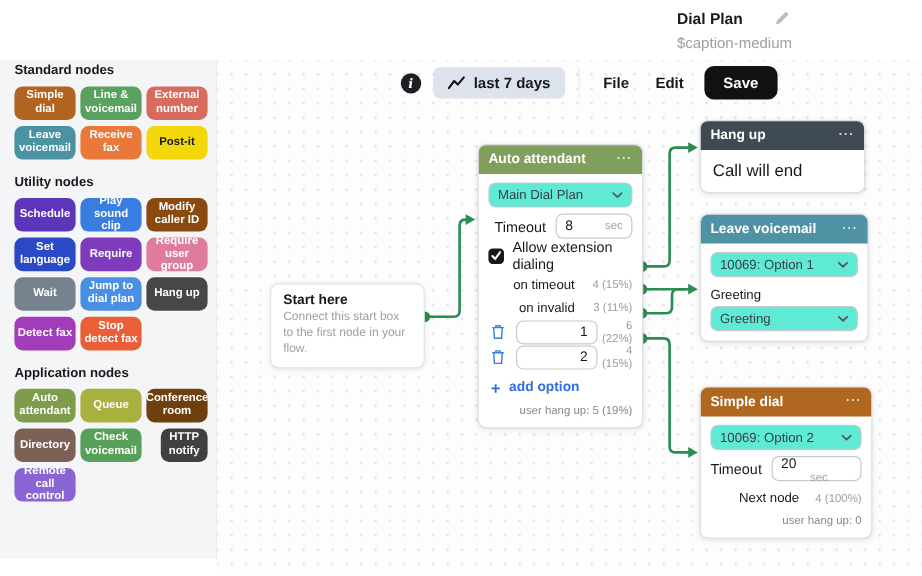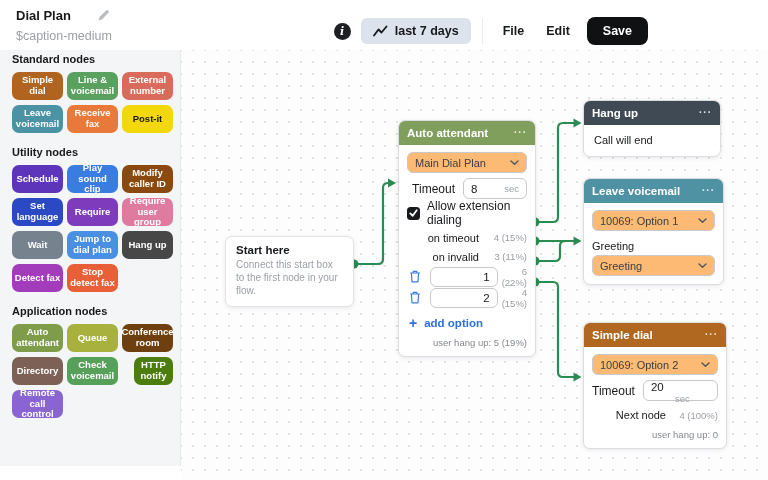--- a/index.html
+++ b/index.html
@@ -2,21 +2,21 @@
 <html><head>
 <meta charset="utf-8">
 <style>
   * { margin:0; padding:0; box-sizing:border-box; }
   html,body { width:768px; height:480px; }
   body { font-family:"Liberation Sans", sans-serif; background:#fff; overflow:hidden; }
   .app { position:relative; width:768px; height:480px; }
 
   
   .topbar { position:absolute; left:0; top:0; width:660px; height:50px; background:#fff; z-index:5;
-            display:flex; justify-content:space-between; align-items:flex-start; }
+            display:flex; justify-content:space-between; align-items:flex-end;flex-direction:column; }
   .title-block { padding:8px 0 0 16px; }
   .title-row { display:flex; align-items:center; }
   .page-title { font-size:13px; font-weight:bold; color:#17191c; }
   .pencil { margin-left:26px; display:inline-flex; cursor:pointer; }
   .subtitle { margin-top:6px; font-size:12.5px; color:#9ba1a7; }
   .top-actions { display:flex; align-items:center; padding:12px 12px 0 0; height:50px; }
   .info-icon { width:17px; height:17px; border-radius:50%; background:#1d1f22; color:#fff;
                font-family:"DejaVu Serif", serif; font-size:11px; font-weight:bold; font-style:italic;
                display:flex; align-items:center; justify-content:center; cursor:pointer; }
   .range-btn { margin-left:10px; display:flex; align-items:center; gap:7px; background:#dce3ec;
@@ -48,21 +48,21 @@
   .node { position:absolute; background:#fff; border:1px solid #dcdddf; border-radius:7px;
           box-shadow:0 1px 4px rgba(30,40,50,.10); }
   .nh { display:flex; align-items:center; justify-content:space-between; color:#fff;
         font-size:11.5px; font-weight:bold; padding:5px 8px; line-height:14px;
         border-radius:6px 6px 0 0; cursor:grab; }
   .menu-dots { font-size:10px; letter-spacing:1px; opacity:.85; cursor:pointer; }
   .nb { padding:7px 8px 8px; }
 
   .select { display:flex; align-items:center; justify-content:space-between; height:21px;
             border:1px solid #c7c9cc; border-radius:6px; padding:0 7px; font-size:11px;
-            color:#3c4043; background:#fdba74; cursor:pointer; }
+            color:#3c4043; background:#5eead4; cursor:pointer; }
   .frow { display:flex; align-items:center; margin-top:5px; height:21px; }
   .flabel { flex:1; text-align:right; margin-right:8px; font-size:12px; color:#17191c; }
   .ibox { display:flex; align-items:center; border:1px solid #c7c9cc; border-radius:6px;
           padding:0 7px; width:64px; height:21px; background:#fff; }
   .ibox input { border:none; outline:none; width:100%; min-width:0; font-family:inherit;
                 font-size:11.5px; color:#17191c; background:transparent; }
   .unit { font-size:9.5px; color:#9ba1a7; margin-left:4px; }
   .cbrow { display:flex; align-items:center; margin-top:7px; height:14px; }
   .cb { width:13px; height:13px; background:#17191c; border-radius:3.5px; display:flex;
         align-items:center; justify-content:center; cursor:pointer; flex:none; }
@@ -83,21 +83,21 @@
             cursor:pointer; }
   .plus { font-size:14px; font-weight:bold; margin:0 7px 0 2px; }
   .addlbl { font-size:11.5px; font-weight:bold; }
   .nfooter { margin-top:5px; text-align:right; font-size:9.5px; color:#84898f; }
 
   .start-node { position:absolute; background:#fff; border:1px solid #e2e3e5; border-radius:7px;
                 box-shadow:0 1px 4px rgba(30,40,50,.10); padding:7px 10px 8px; }
   .start-title { font-size:11.5px; font-weight:bold; color:#17191c; }
   .start-body { margin-top:2px; font-size:10px; line-height:1.32; color:#9ba1a7; }
 
-  .plain-body { font-size:11px; color:#17191c; padding:9px 10px 10px; }
+  .plain-body { font-size:14px; color:#17191c; padding:9px 10px 10px; }
   .glabel { margin-top:9px; margin-bottom:3px; font-size:11px; color:#17191c; }
   .nnrow { display:flex; align-items:center; justify-content:flex-end; height:18px; margin-top:5px; }
 </style>
 </head>
 <body>
 
 <div class="app">
 
   <header class="topbar">
     <div class="title-block">
@@ -150,21 +150,21 @@
         <button class="pal-btn" style="background: rgb(162, 60, 186); color: rgb(255, 255, 255);">Detect fax</button>
         <button class="pal-btn" style="background: rgb(232, 95, 56); color: rgb(255, 255, 255);">Stop detect fax</button>
       </div>
       <div class="side-title">Application nodes</div>
       <div class="palette-grid">
         <button class="pal-btn" style="background: rgb(127, 156, 74); color: rgb(255, 255, 255);">Auto attendant</button>
         <button class="pal-btn" style="background: rgb(169, 177, 62); color: rgb(255, 255, 255);">Queue</button>
         <button class="pal-btn" style="background: rgb(110, 64, 15); color: rgb(255, 255, 255);">Conference room</button>
         <button class="pal-btn" style="background: rgb(125, 97, 86); color: rgb(255, 255, 255);">Directory</button>
         <button class="pal-btn" style="background: rgb(87, 160, 90); color: rgb(255, 255, 255);">Check voicemail</button>
-        <button class="pal-btn" style="background: #4d7c0f; color: rgb(255, 255, 255); margin-left: 12px;">HTTP notify</button>
+        <button class="pal-btn" style="background: #404040; color: rgb(255, 255, 255); margin-left: 12px;">HTTP notify</button>
         <button class="pal-btn" style="background: rgb(139, 100, 212); color: rgb(255, 255, 255);">Remote call control</button>
       </div>
     </aside>
 
   <main class="canvas">
 
     <svg class="wires" viewBox="0 0 587 430">
 
       <path d="M173,214 H197 Q202,214 202,209 V138 Q202,133 207,133 H207.5" fill="none" stroke-width="2.2" stroke-linecap="round" stroke="#2a8c52"></path>
       <polygon points="207,128.5 215,133 207,137.5" fill="#2a8c52"></polygon>

